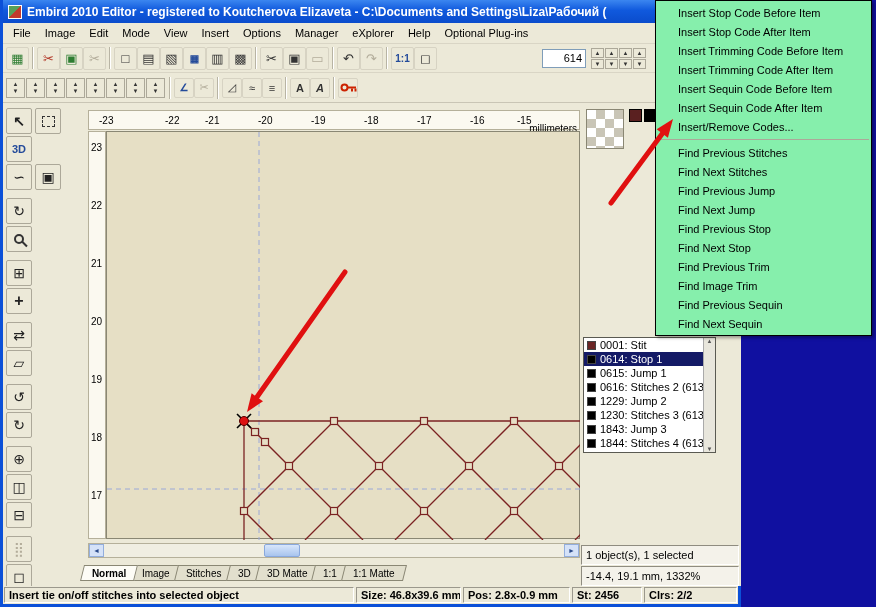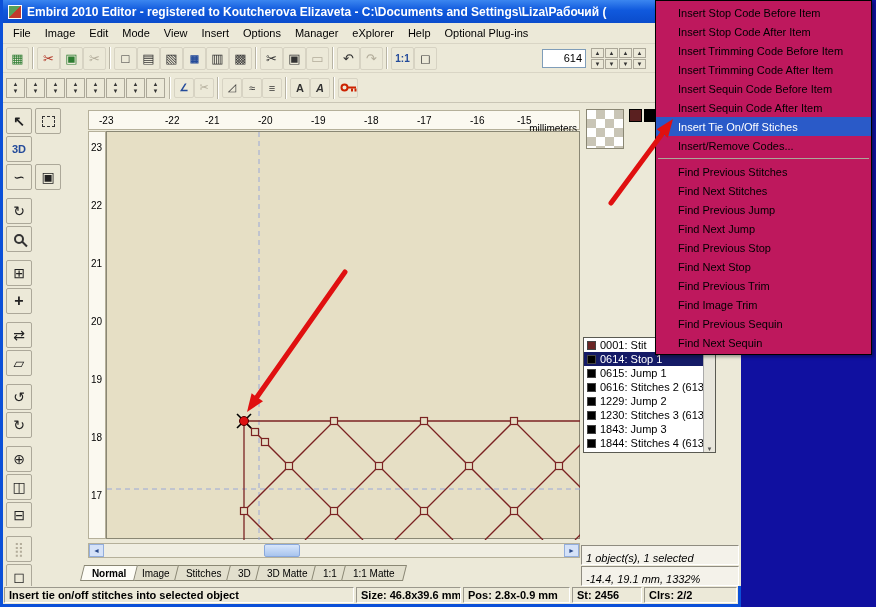--- a/index.html
+++ b/index.html
@@ -83,30 +83,30 @@
       background-size:18px 18px; background-position:0 0,9px 9px; }
   .chip-lg { position:absolute; top:6px; width:13px; height:13px; border:1px solid #000; }
   .list { position:absolute; left:3px; top:234px; width:133px; height:116px; background:#fff;
           border:1px solid #5a5a52; overflow:hidden; }
   .lrow { height:14px; display:flex; align-items:center; gap:4px; padding-left:3px; white-space:nowrap; font-size:11px; }
   .lrow.selected { background:#141a66; color:#fff; }
   .chip { width:9px; height:9px; border:1px solid #444; flex:none; }
   .listscroll { position:absolute; right:0; top:0; width:12px; height:114px; background:#e8e6dc; border-left:1px solid #aaa;
                 display:flex; flex-direction:column; justify-content:space-between; align-items:center; font-size:6px; color:#555; }
   .infobox { position:absolute; left:1px; width:158px; height:20px; border:1px solid; border-color:#8f8c80 #fff #fff #8f8c80;
-             background:#f4f2ea; display:flex; align-items:flex-end; padding-left:4px;font-style:italic; }
+             background:#f4f2ea; display:flex; align-items:center; padding-left:4px; }
 
   
   .statusbar { position:absolute; left:0; top:586px; width:735px; height:18px; background:#ece9d8;
                display:flex; gap:2px; padding:1px;font-weight:bold; }
   .spanel { border:1px solid; border-color:#9b988c #fff #fff #9b988c; background:#ece9d8;
             display:flex; align-items:center; padding:0 4px; white-space:nowrap; overflow:hidden; }
 
   
-  .ctxmenu { position:absolute; left:655px; top:0; width:217px; background:#be185d; border:1px solid #000;
+  .ctxmenu { position:absolute; left:655px; top:0; width:217px; background:#86efac; border:1px solid #000;
              padding:2px 0; z-index:40; box-shadow:2px 2px 3px rgba(0,0,0,.35); }
   .mitem { height:19px; display:flex; align-items:center; padding:0 8px 0 22px; font-size:11px; cursor:default; }
   .mitem.hl { background:#2a5ac8; color:#fff; }
   .msep { border-top:1px solid #aca899; margin:3px 2px; }
 
   
   #annotations { position:absolute; left:0; top:0; z-index:60; pointer-events:none; }
 </style>
 </head>
 <body>
@@ -534,21 +534,20 @@
 
 </div>
 
 <div class="ctxmenu">
   <div class="mitem">Insert Stop Code Before Item</div>
   <div class="mitem">Insert Stop Code After Item</div>
   <div class="mitem">Insert Trimming Code Before Item</div>
   <div class="mitem">Insert Trimming Code After Item</div>
   <div class="mitem">Insert Sequin Code Before Item</div>
   <div class="mitem">Insert Sequin Code After Item</div>
-  <div class="mitem hl">Insert Tie On/Off Stiches</div>
   <div class="mitem">Insert/Remove Codes...</div>
   <div class="msep"></div>
   <div class="mitem">Find Previous Stitches</div>
   <div class="mitem">Find Next Stitches</div>
   <div class="mitem">Find Previous Jump</div>
   <div class="mitem">Find Next Jump</div>
   <div class="mitem">Find Previous Stop</div>
   <div class="mitem">Find Next Stop</div>
   <div class="mitem">Find Previous Trim</div>
   <div class="mitem">Find Image Trim</div>

